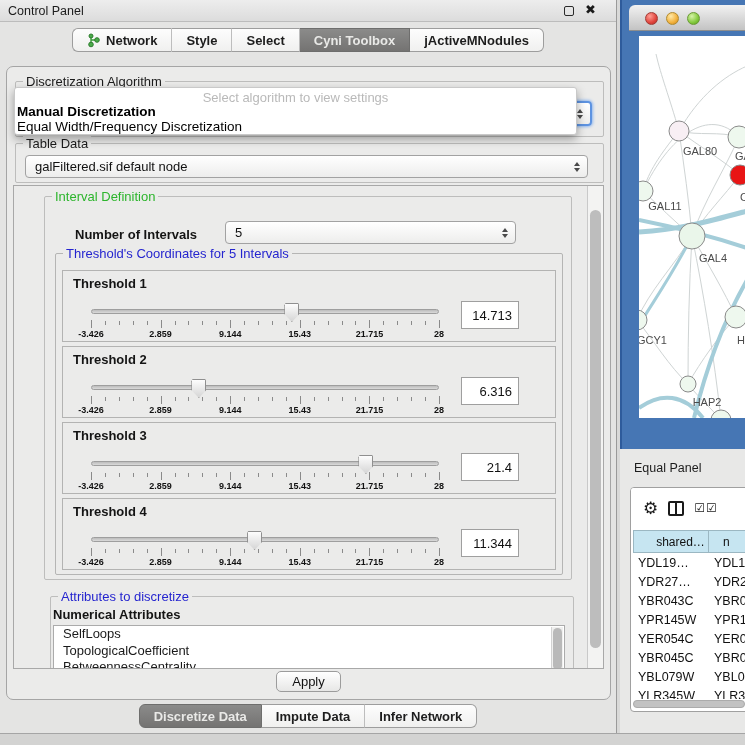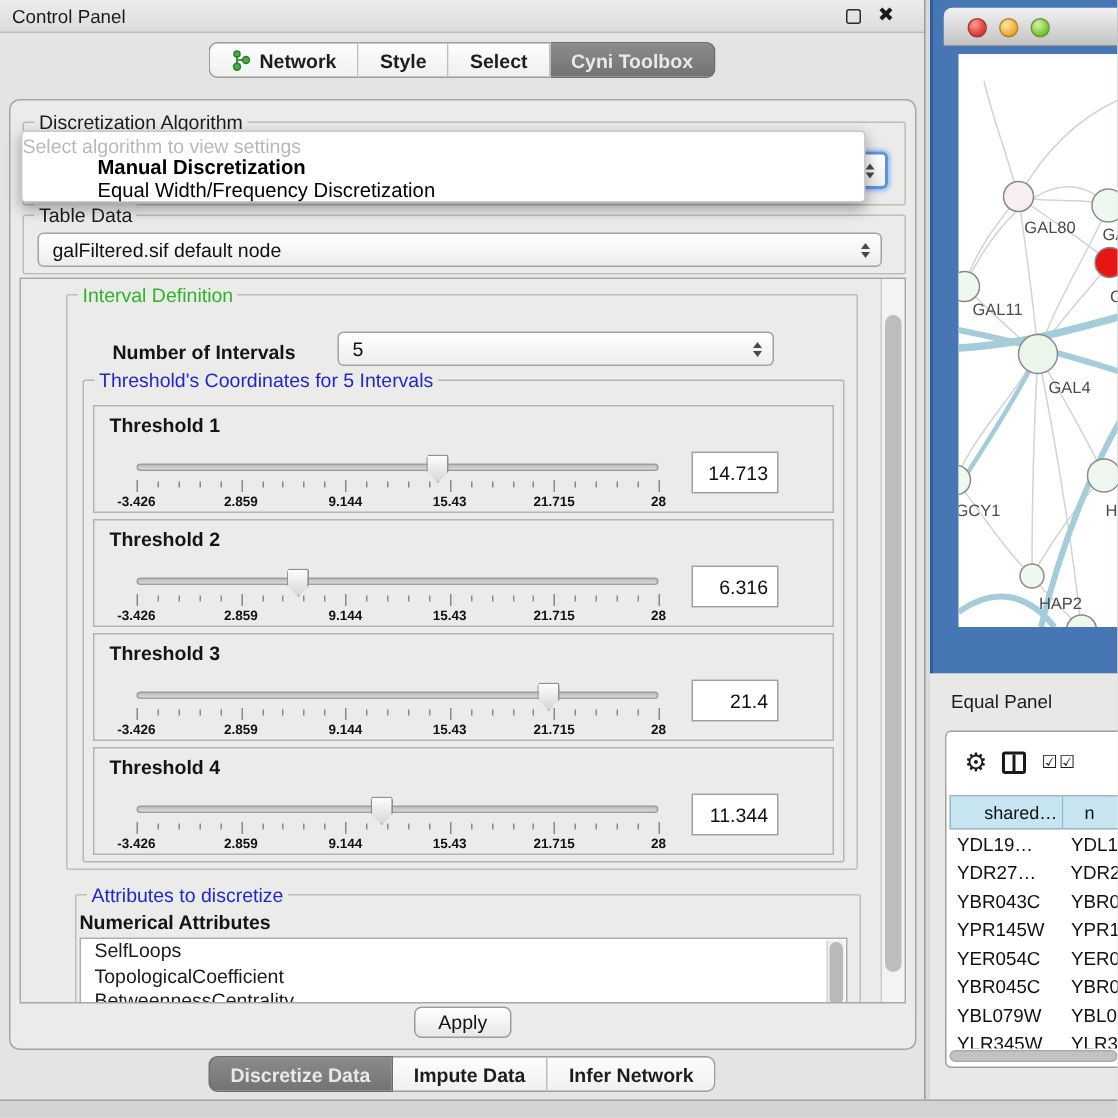--- a/index.html
+++ b/index.html
@@ -109,22 +109,22 @@
   .tp-row .c2 { flex:1; padding-left:5px; white-space:nowrap; }
   .h-scrollbar { position:absolute; left:2px; right:2px; bottom:3px; height:8px; background:#ececec; border-radius:4px; }
   .h-scrollbar .thumb { position:absolute; left:0; top:0; height:8px; width:100%; background:#c2c2c2; border:1px solid #ababab; border-radius:4px; }
 
   
   .bottom-strip { position:absolute; left:0; top:733px; width:745px; height:12px; background:#d3d3d2; border-top:1px solid #a5a5a5; }
 
   
   .algo-popup { position:absolute; left:14px; top:87px; width:563px; height:48px; background:#fff; border:1px solid #c9c9c9; border-radius:3px;
                 box-shadow:0 4px 10px rgba(0,0,0,0.35); z-index:50; }
-  .algo-hint { position:absolute; left:0; right:0; top:2px; text-align:left; font-size:13px; color:#b9b9b9; }
-  .algo-opt { position:absolute; left:2px; font-size:13.5px; color:#000; cursor:pointer; white-space:nowrap;margin-left:48px; }
+  .algo-hint { position:absolute; left:0; right:0; top:2px; text-align:center; font-size:13px; color:#b9b9b9; }
+  .algo-opt { position:absolute; left:2px; font-size:13.5px; color:#000; cursor:pointer; white-space:nowrap; }
   .algo-opt.first { top:16px; font-weight:bold; }
   .algo-opt.second { top:31px; }
 </style>
 </head>
 <body>
 
 <div class="control-panel">
   <div class="cp-titlebar">
     <span class="cp-title">Control Panel</span>
     <span class="cp-float"></span>
@@ -142,20 +142,23 @@
         <span>Network</span>
       </div>
       <div class="seg">
         <span>Style</span>
       </div>
       <div class="seg">
         <span>Select</span>
       </div>
       <div class="seg selected">
         <span>Cyni Toolbox</span>
+      </div>
+      <div class="seg">
+        <span>jActiveMNodules</span>
       </div>
     </div>
 
   <div class="outer-panel">
 
     <div class="group g-discret">
       <span class="group-label">Discretization Algorithm</span>
       <div class="combo focused combo-algo">
         <span class="arrows">
             <span class="arr-up"></span>

